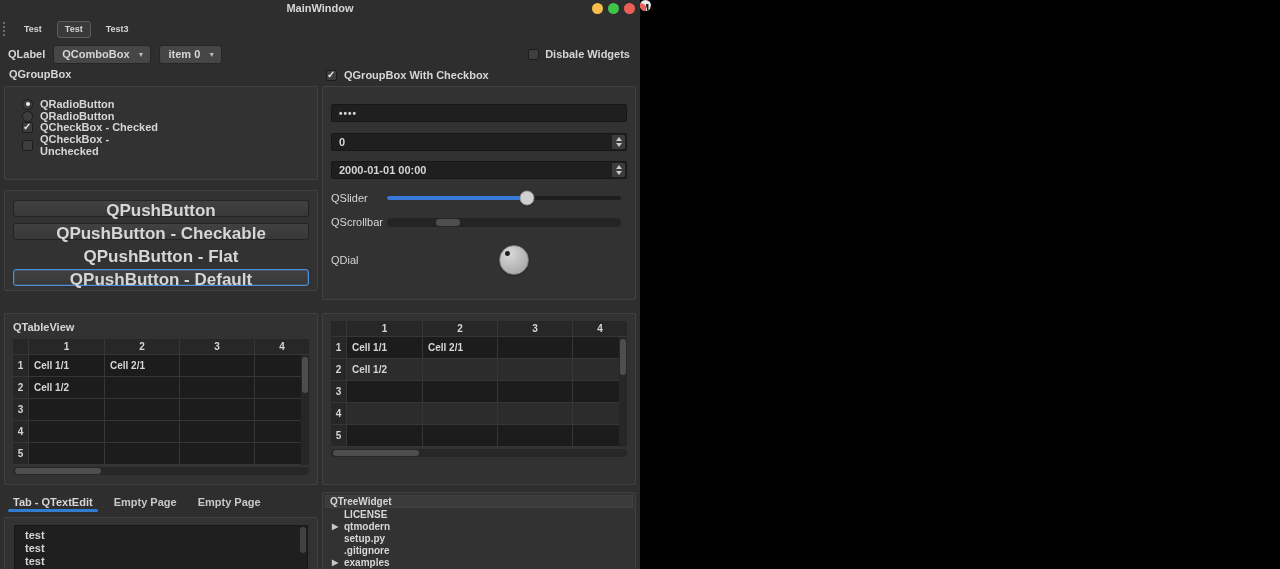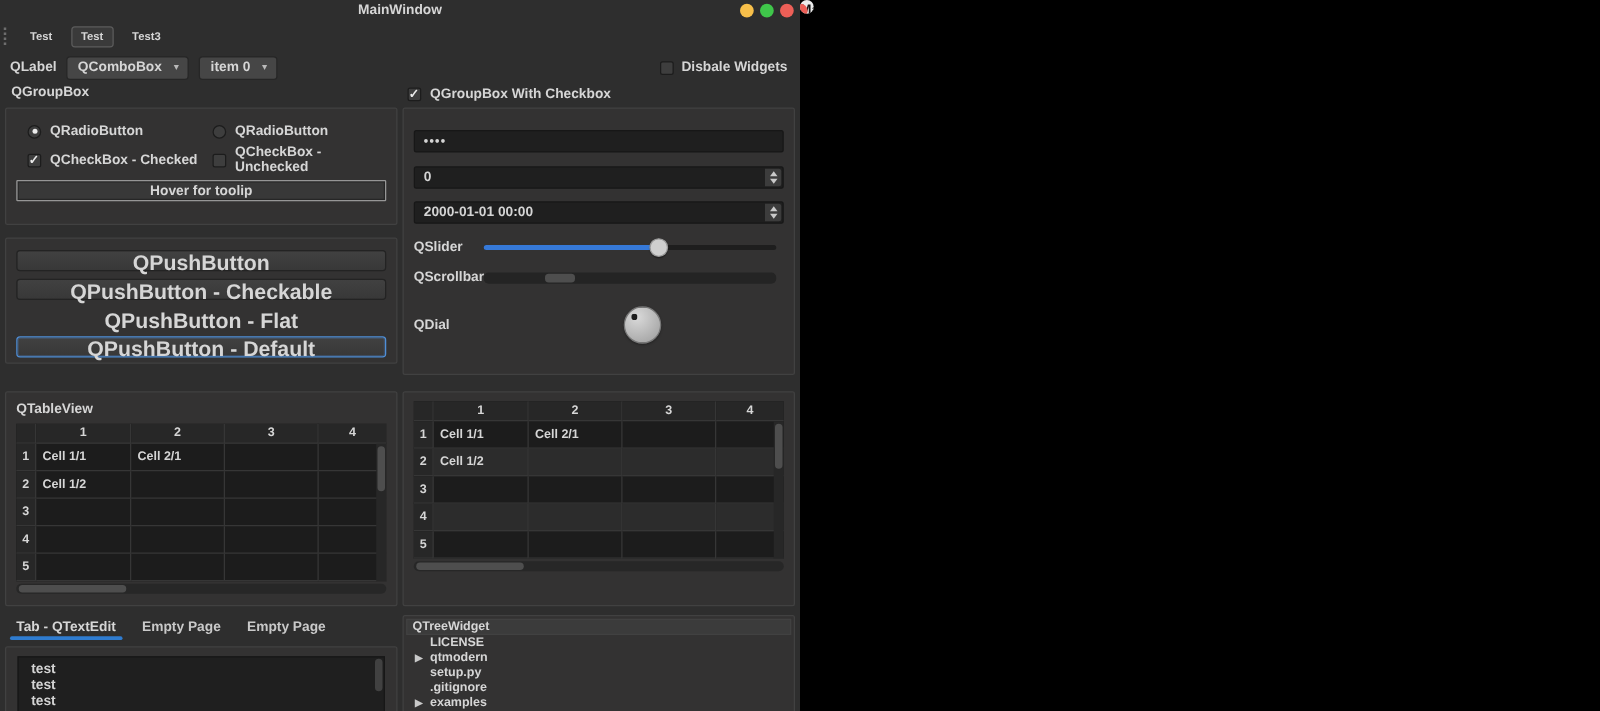--- a/index.html
+++ b/index.html
@@ -68,39 +68,39 @@
   .radio.checked::after{content:"";position:absolute;left:2.5px;top:2.5px;width:4px;height:4px;border-radius:50%;background:var(--check-mark);}
 
   .col-a{position:absolute;left:4px;top:68px;width:314px;}
   .col-b{position:absolute;left:322px;top:68px;width:314px;}
   .gb-title{height:14px;padding-left:5px;font-weight:700;margin-bottom:4px;}
   .gb-check{height:14px;display:flex;align-items:center;gap:7px;padding-left:4px;font-weight:700;margin-bottom:4px;}
 
   .frame{box-sizing:border-box;border:1px solid var(--frame-border);background:var(--frame-bg);border-radius:2px;}
 
   .f1{height:94px;padding:11px 8px 8px;}
-  .optrow{display:flex;height:14px;margin-bottom:9px;}
+  .optrow{display:flex;height:14px;margin-bottom:9px;flex-direction:column;}
   .opt{display:flex;align-items:center;gap:7px;width:50%;padding-left:9px;font-weight:700;box-sizing:border-box;}
   .btn-tooltip{display:block;width:100%;height:17px;background:var(--btn-b);border:1px solid var(--tooltip-border);box-shadow:inset 0 0 0 1px var(--tooltip-inner);color:var(--text);font-family:inherit;font-size:11px;font-weight:700;border-radius:1px;margin-top:3px;}
 
   .f2{height:101px;margin-top:10px;padding:9px 8px;display:flex;flex-direction:column;gap:6px;}
   .pbtn{height:17px;border-radius:3px;background:linear-gradient(var(--btn-a),var(--btn-b));border:1px solid var(--btn-border);color:var(--text);font-family:inherit;font-size:17px;font-weight:700;line-height:1;}
   .pbtn.flat{background:transparent;border-color:transparent;}
   .dark .pbtn.default{border-color:#4f8fd8;box-shadow:inset 0 0 0 1px rgba(80,140,220,.25);}
 
   .f-inputs{height:214px;margin-top:0;padding:8px;}
   .field{height:18px;box-sizing:border-box;background:var(--input-bg);border:1px solid var(--input-border);border-radius:2px;display:flex;align-items:center;padding-left:7px;font-weight:700;color:var(--field-text);position:relative;}
   .field.pw{margin-top:9px;letter-spacing:1px;font-size:10px;}
   .field.spin{margin-top:11px;}
   .field.dt{margin-top:10px;}
   .spinbtns{position:absolute;right:1px;top:1px;bottom:1px;width:13px;background:var(--spin-bg);display:flex;flex-direction:column;align-items:center;justify-content:center;gap:2px;border-radius:0 2px 2px 0;}
   .tri-up{width:0;height:0;border-left:3px solid transparent;border-right:3px solid transparent;border-bottom:4px solid var(--muted2);}
   .tri-down{width:0;height:0;border-left:3px solid transparent;border-right:3px solid transparent;border-top:4px solid var(--muted2);}
 
-  .ctl-row{display:flex;align-items:center;font-weight:700;}
+  .ctl-row{display:flex;align-items:center;font-weight:400;}
   .ctl-row .lbl{width:56px;flex:none;}
   .row-slider{margin-top:12px;height:14px;}
   .row-sbar{margin-top:10px;height:14px;}
   .row-dial{margin-top:15px;height:32px;}
   .slider{flex:1;height:4px;border-radius:2px;background:var(--slider-rest);position:relative;margin-right:6px;}
   .slider .fill{position:absolute;left:0;top:0;bottom:0;width:60%;background:var(--accent);border-radius:2px;}
   .slider .knob{position:absolute;left:60%;top:50%;transform:translate(-50%,-50%);width:13px;height:13px;border-radius:50%;background:var(--knob);border:1px solid var(--knob-border);box-shadow:0 1px 1px rgba(0,0,0,.35);}
   .sbar{flex:1;height:9px;border-radius:4px;background:var(--strack2);position:relative;margin-right:6px;}
   .sbar .handle{position:absolute;left:21%;width:10%;top:1px;bottom:1px;border-radius:3px;background:var(--shandle2);}
   .dial{width:30px;height:30px;box-sizing:border-box;border-radius:50%;background:radial-gradient(circle at 35% 28%,var(--dial-a),var(--dial-b));border:1px solid var(--dial-border);position:relative;margin-left:112px;box-shadow:0 1px 2px rgba(0,0,0,.3);}
@@ -196,21 +196,20 @@
         <div class="optrow">
           <div class="opt">
             <span class="cb checked"></span>
             <span>QCheckBox - Checked</span>
           </div>
           <div class="opt">
             <span class="cb"></span>
             <span>QCheckBox - Unchecked</span>
           </div>
         </div>
-        <button class="btn-tooltip">Hover for toolip</button>
       </div>
 
       <div class="frame f2">
         <button class="pbtn">QPushButton</button>
         <button class="pbtn">QPushButton - Checkable</button>
         <button class="pbtn flat">QPushButton - Flat</button>
         <button class="pbtn default">QPushButton - Default</button>
       </div>
 
       <div class="frame f-table">

